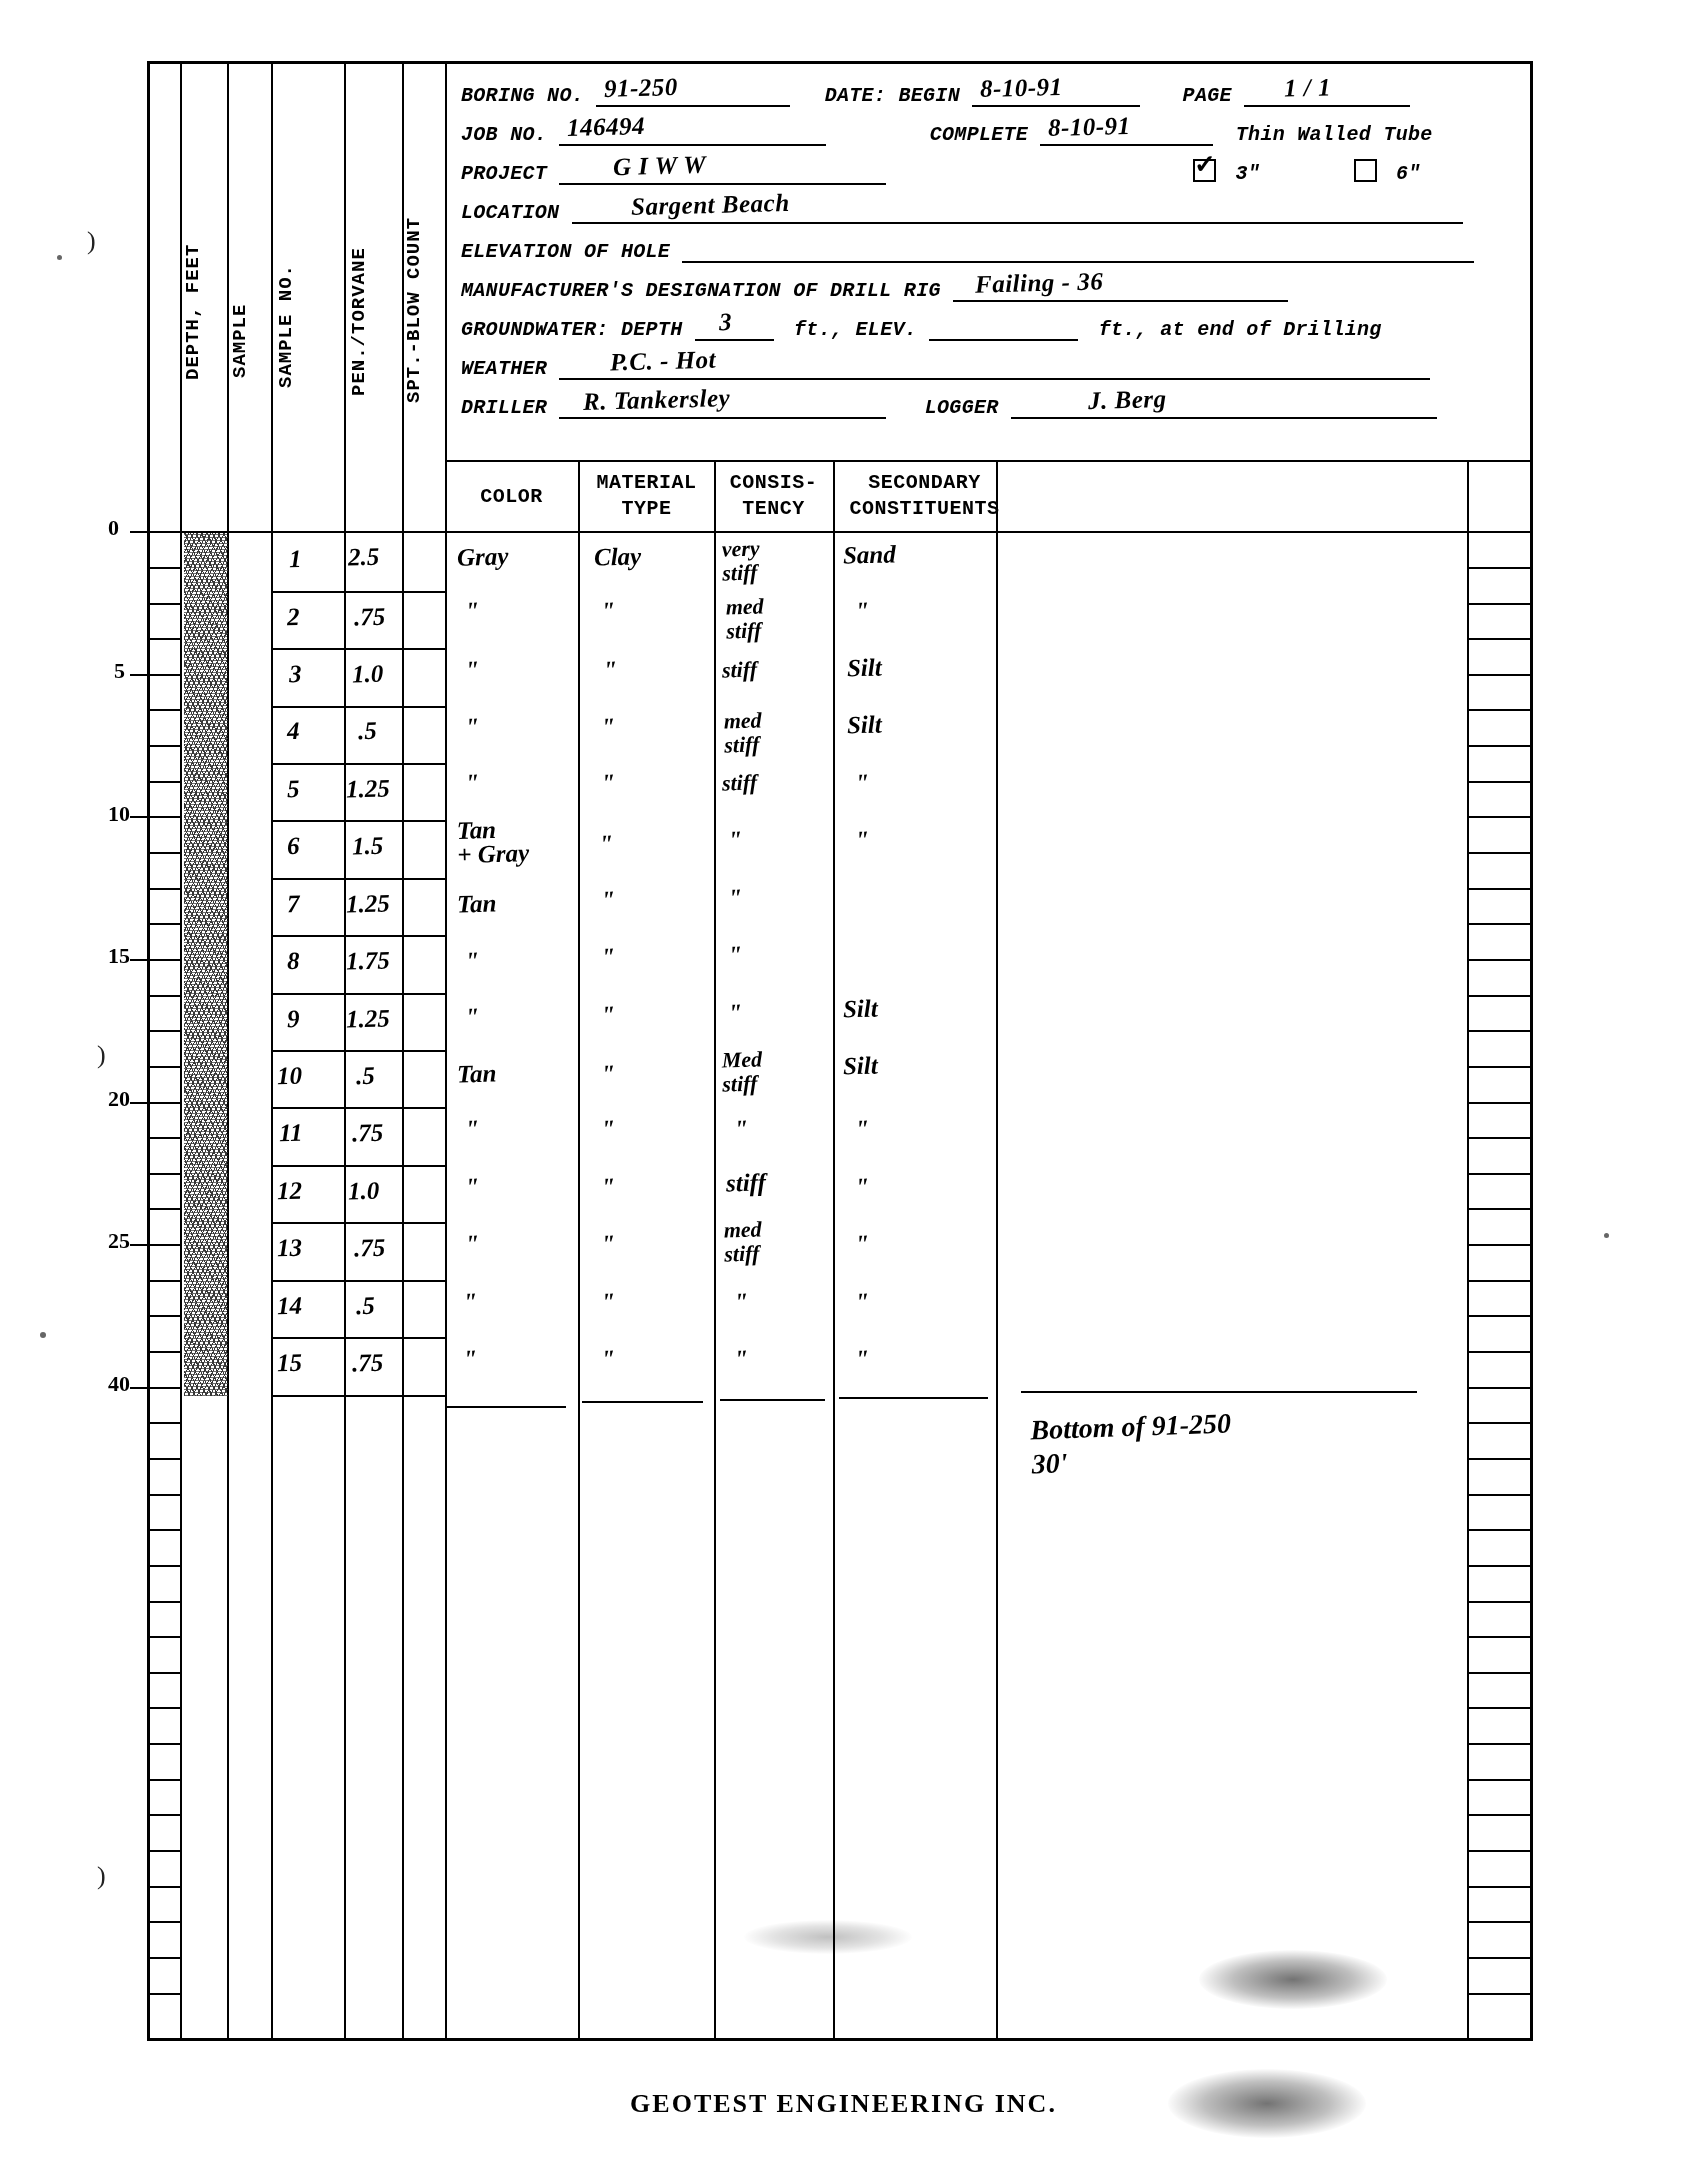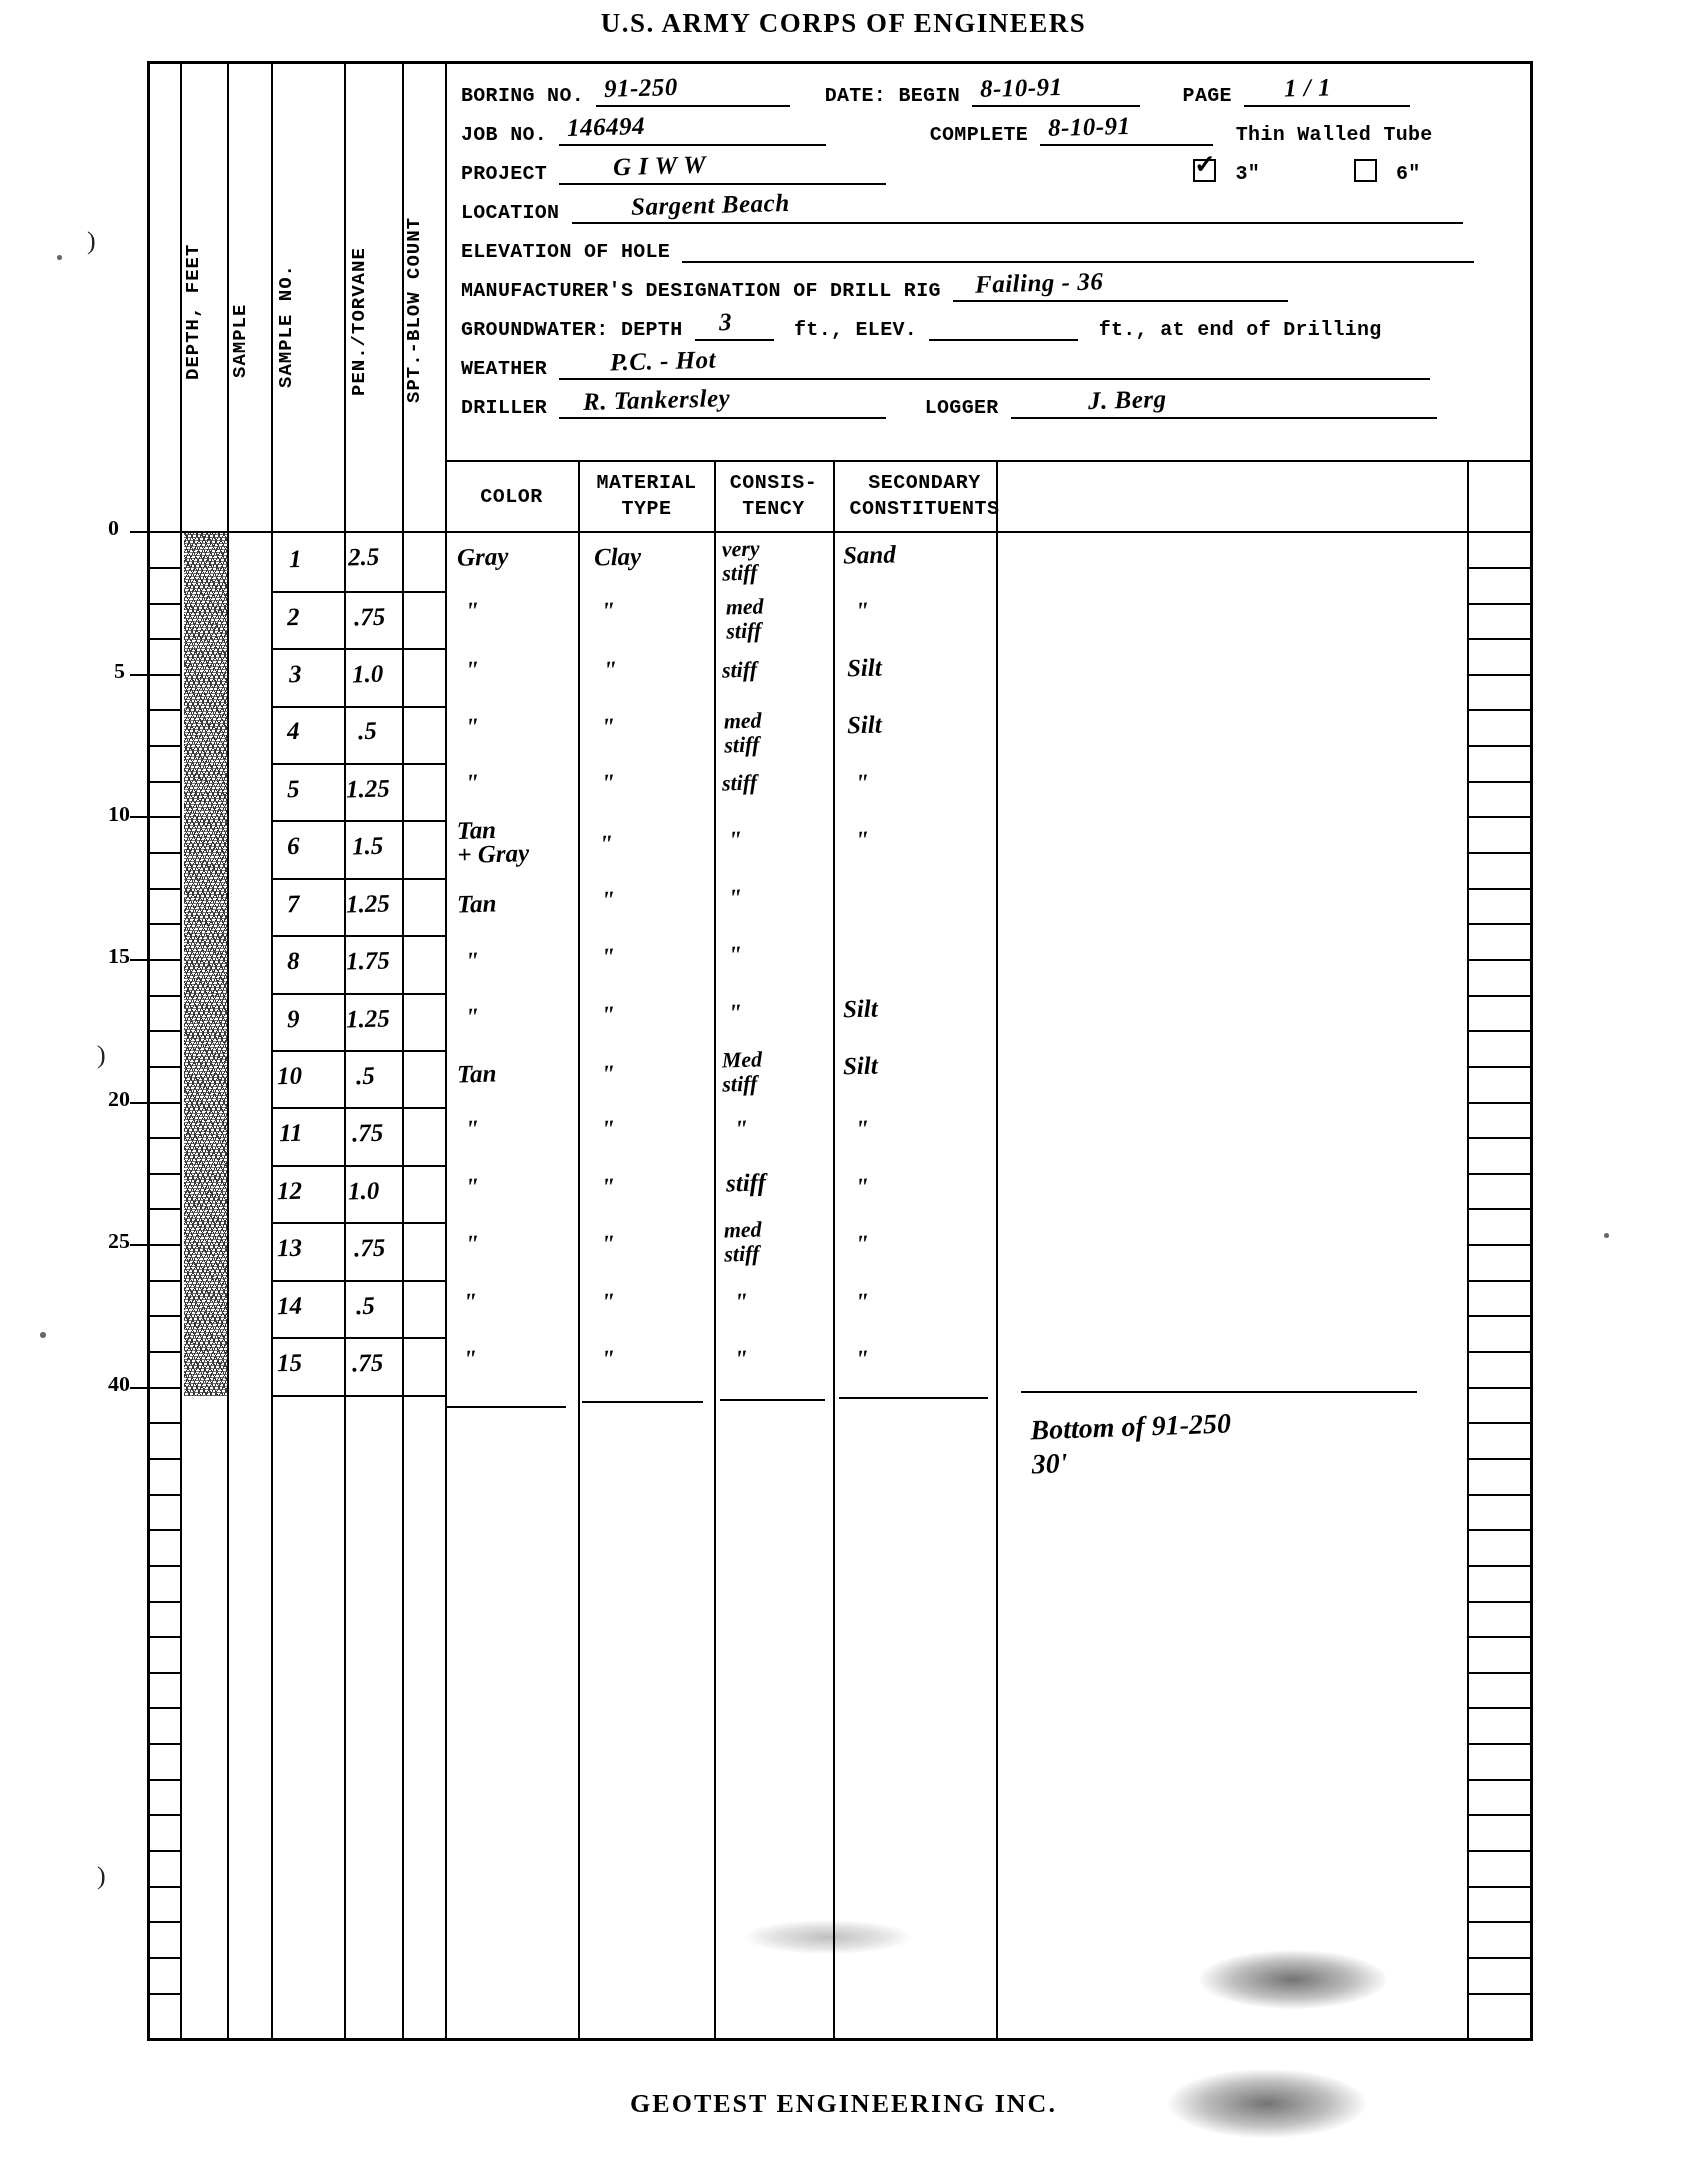--- a/index.html
+++ b/index.html
@@ -85,21 +85,21 @@
     font-family: "Liberation Mono", monospace;
     font-size: 20px;
     font-weight: bold;
     letter-spacing: 0.3px;
   }
   .info-row {
     position: relative;
     height: 39px;
     white-space: nowrap;
   }
-  .lbl { display: inline-block; }
+  .lbl { display: inline-block; font-style: italic; }
   .fill {
     display: inline-block;
     border-bottom: 2px solid #000;
     position: relative;
     vertical-align: bottom;
     height: 26px;
   }
   .hw {
     position: absolute;
     left: 8px;
@@ -222,21 +222,20 @@
     font-family: "Liberation Serif", serif;
     font-size: 26px;
     color: #222;
   }
 </style>
 </head>
 <body>
 
 <div class="page">
 
-  <div class="doc-title">U.S. ARMY CORPS OF ENGINEERS</div>
 
   <div class="paren" style="left:87px; top:226px;">)</div>
   <div class="paren" style="left:97px; top:1040px;">)</div>
   <div class="paren" style="left:97px; top:1861px;">)</div>
   <div class="speck" style="left:57px;top:255px;width:5px;height:5px;"></div>
   <div class="speck" style="left:40px;top:1332px;width:6px;height:6px;"></div>
   <div class="speck" style="left:1604px;top:1233px;width:5px;height:5px;"></div>
 
   <div class="frame">
 

